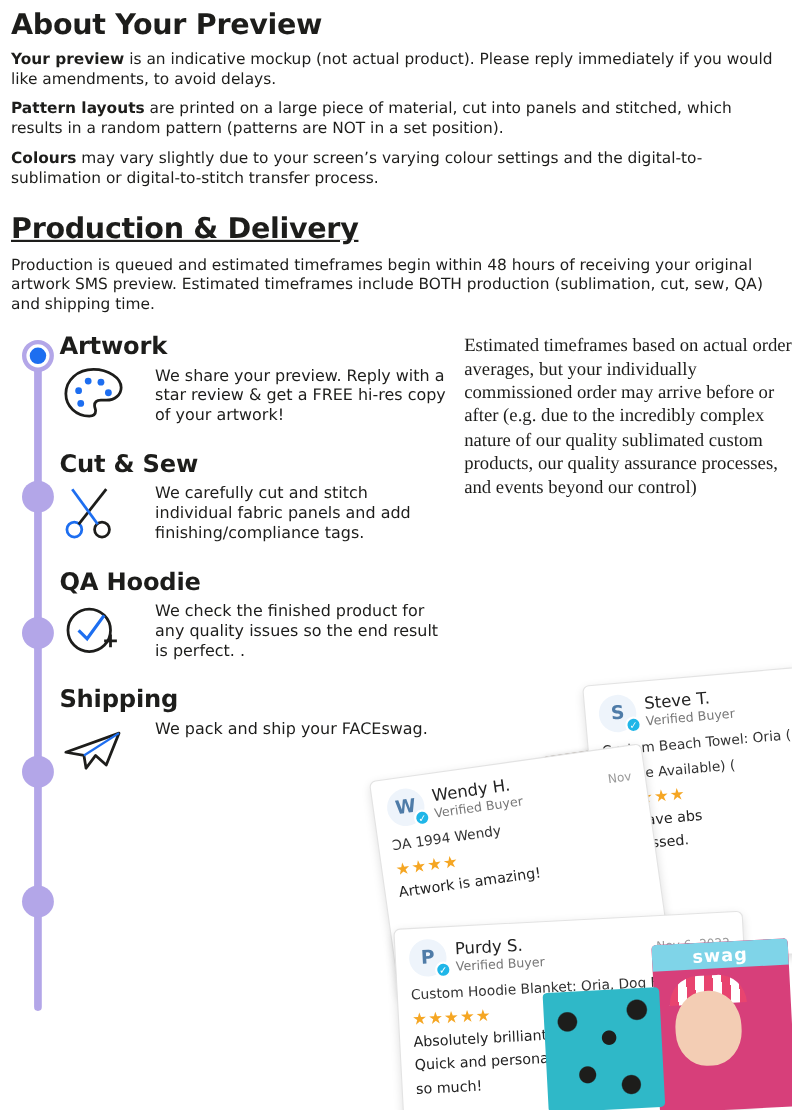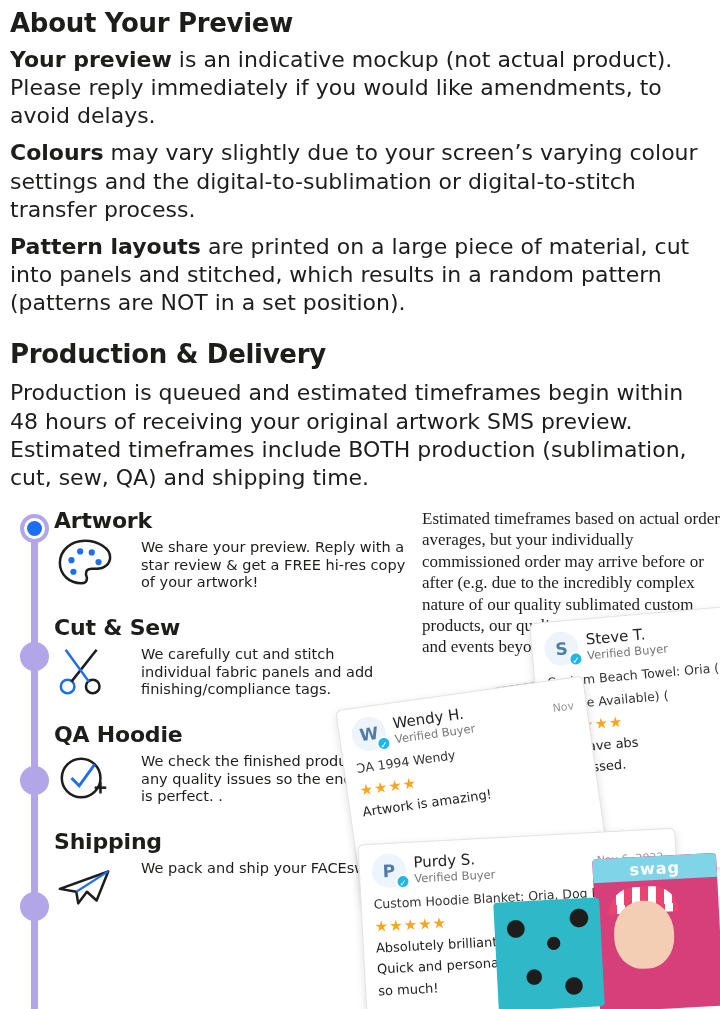--- a/index.html
+++ b/index.html
@@ -17,28 +17,28 @@
 
   h1.section-title {
     font-family: "DejaVu Sans", sans-serif;
     font-weight: bold;
     font-size: 26px;
     letter-spacing: -0.3px;
     margin: 0 0 8px 0;
     color: #1d1d1b;
   }
   .para {
-    font-size: 22px;
+    font-size: 14px;
     line-height: 1.28;
     margin: 0 0 9px 0;
     color: #1d1d1b;
   }
   .para b { font-weight: bold; }
 
-  h1.section-title.second { margin-top: 22px; margin-bottom: 10px; }
+  h1.section-title.second { margin-top: 22px; margin-bottom: 10px; text-decoration: underline; }
 
   
   .timeline-wrap {
     position: relative;
     margin-top: 16px;
     width: 100%;
   }
   .timeline {
     position: absolute;
     left: 6px;
@@ -209,23 +209,23 @@
 </style>
 </head>
 <body>
 
 <div class="page">
 
   <h1 class="section-title">About Your Preview</h1>
 
   <p class="para"><b>Your preview</b><span> is an indicative mockup (not actual product). Please reply immediately if you would like amendments, to avoid delays.</span></p>
 
+  <p class="para"><b>Pattern layouts</b><span> are printed on a large piece of material, cut into panels and stitched, which results in a random pattern (patterns are NOT in a set position).</span></p>
+
   <p class="para"><b>Colours</b><span> may vary slightly due to your screen’s varying colour settings and the digital-to-sublimation or digital-to-stitch transfer process.</span></p>
-
-  <p class="para"><b>Pattern layouts</b><span> are printed on a large piece of material, cut into panels and stitched, which results in a random pattern (patterns are NOT in a set position).</span></p>
 
   <h1 class="section-title second">Production &amp; Delivery</h1>
 
   <p class="para">Production is queued and estimated timeframes begin within 48 hours of receiving your original artwork SMS preview. Estimated timeframes include BOTH production (sublimation, cut, sew, QA) and shipping time.</p>
 
   <div class="timeline-wrap">
 
     <div class="timeline">
       <div class="tl-line"></div>
       <div class="tl-dot active" style="top:0px;"></div>

